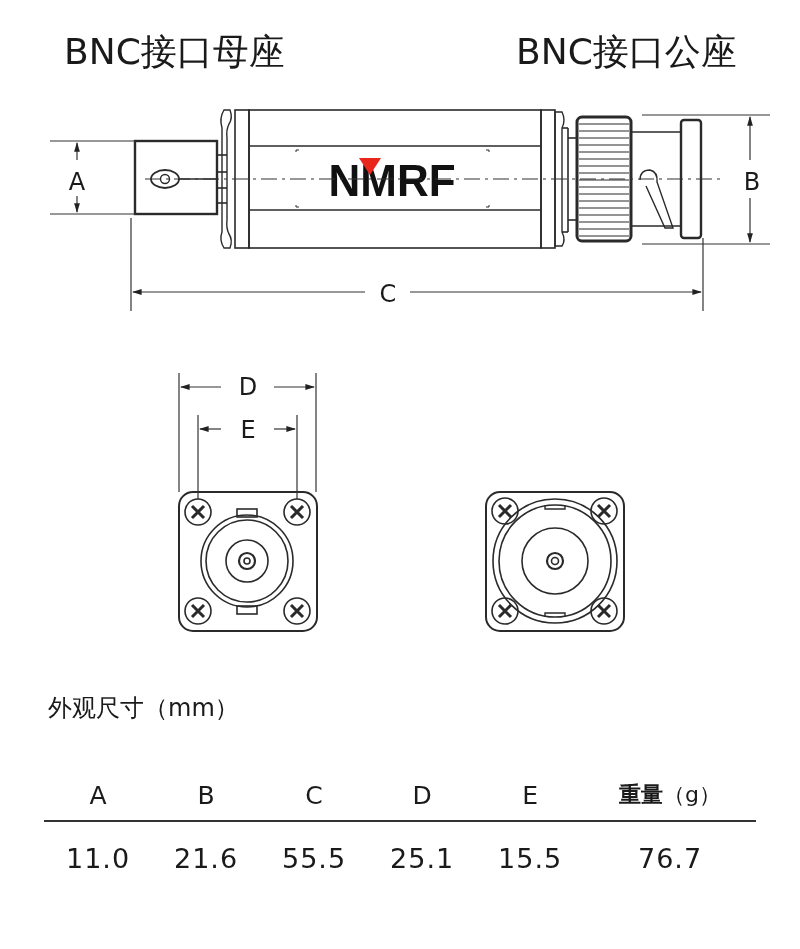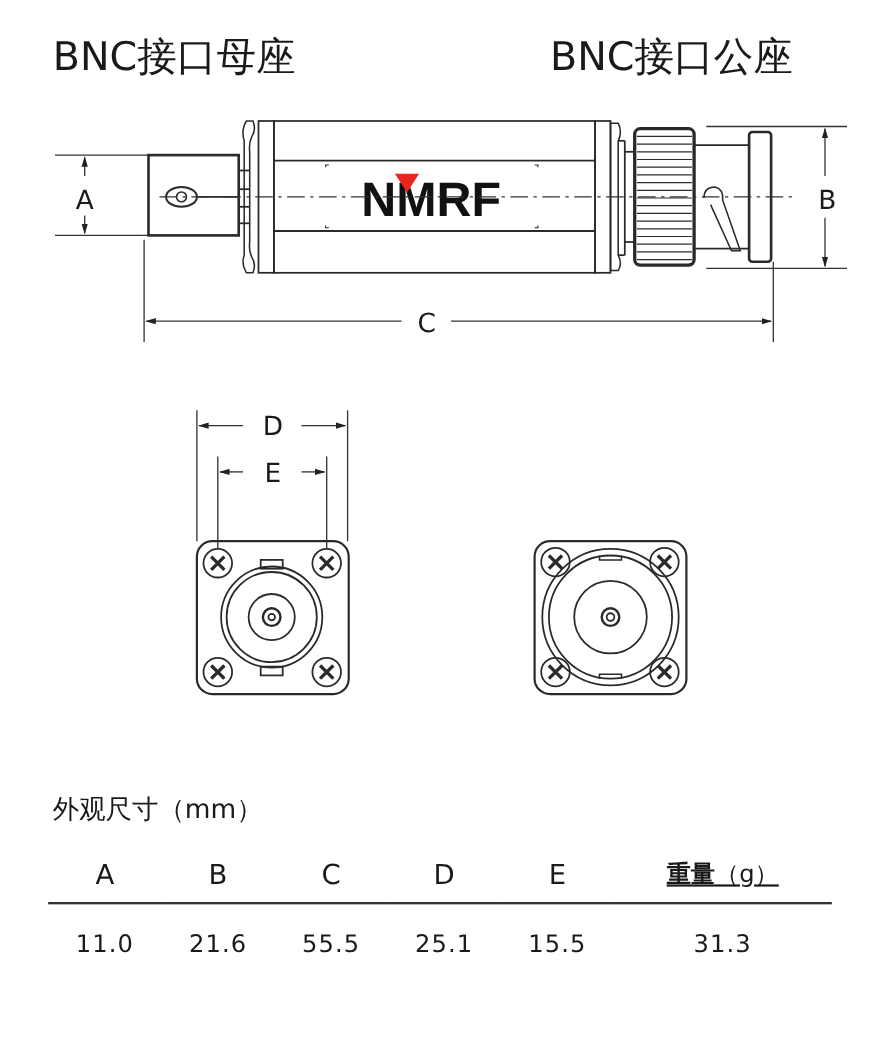--- a/index.html
+++ b/index.html
@@ -1,26 +1,26 @@
 <!DOCTYPE html>
 <html><head>
 <meta charset="utf-8">
 <style>
   html, body { margin: 0; padding: 0; background: #ffffff; }
   body { width: 800px; height: 949px; position: relative; overflow: hidden; font-family: "DejaVu Sans", "Liberation Sans", sans-serif; color: #1a1a1a; }
   .title { position: absolute; top: 28px; font-size: 36px; font-weight: 400; letter-spacing: 0px; white-space: nowrap; }
-  .title.left { left: 48px; }
-  .title.right { left: 500px; }
+  .title.left { left: 64px; }
+  .title.right { left: 516px; }
   svg.drawing { position: absolute; left: 0; top: 0; }
   .dim-label { font-family: "DejaVu Sans", sans-serif; font-size: 24px; fill: #1a1a1a; }
-  .section-title { position: absolute; left: 48px; top: 720px; font-size: 24px; white-space: nowrap; }
+  .section-title { position: absolute; left: 48px; top: 692px; font-size: 24px; white-space: nowrap; }
   .spec-table { position: absolute; left: 44px; top: 770px; width: 712px; border-collapse: collapse; }
   .spec-table th { font-weight: 400; font-size: 25px; height: 50px; padding: 0; text-align: center; border-bottom: 2px solid #333; }
-  .spec-table td { font-size: 22px; height: 72px; padding: 0; text-align: center; letter-spacing: 1px; }
-  .spec-table th.weight { font-size: 22px; text-decoration: underline; }
+  .spec-table td { font-size: 27px; height: 72px; padding: 0; text-align: center; letter-spacing: 1px; }
+  .spec-table th.weight { font-size: 22px; }
   .spec-table th.weight b { font-weight: 700; }
 </style>
 </head>
 <body>
 
 <div class="title left">BNC接口母座</div>
 <div class="title right">BNC接口公座</div>
 
 <svg class="drawing" width="800" height="700" viewBox="0 0 800 700">
   <defs>
@@ -205,16 +205,16 @@
       <th class="weight"><b>重量</b><span>（g）</span></th>
     </tr>
   </thead>
   <tbody>
     <tr>
       <td>11.0</td>
       <td>21.6</td>
       <td>55.5</td>
       <td>25.1</td>
       <td>15.5</td>
-      <td>31.3</td>
+      <td>76.7</td>
     </tr>
   </tbody>
 </table>
 
 </body></html>

